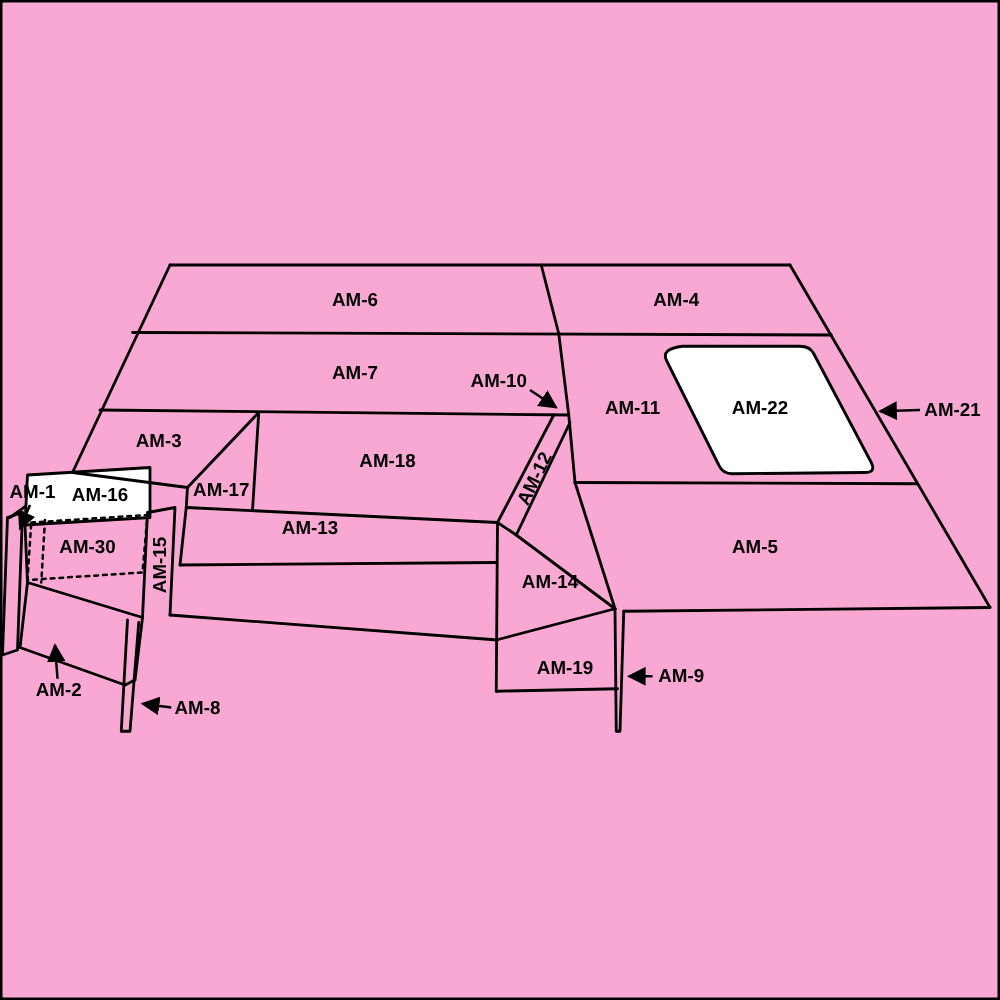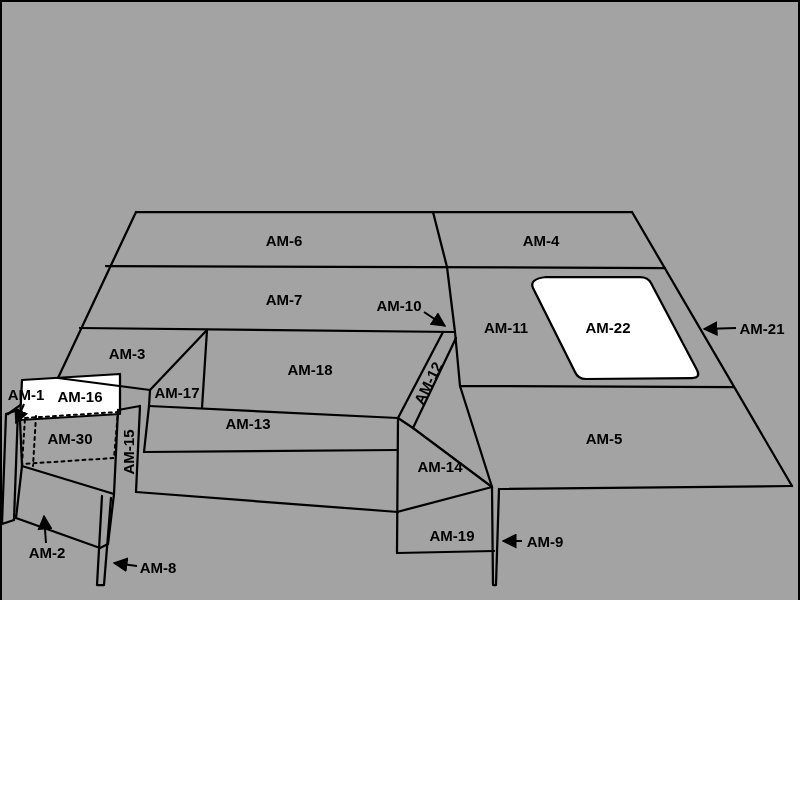--- a/index.html
+++ b/index.html
@@ -1,16 +1,16 @@
 <!DOCTYPE html>
 <html><head>
 <meta charset="utf-8">
 <style>
   html,body{margin:0;padding:0;background:#ffffff;}
-  .stage{width:800px;height:600px;position:relative;background:#a3a3a3;}
+  .stage{width:800px;height:800px;position:relative;background:#f9a8d4;}
   svg{display:block;}
   .ln{stroke:#000000;stroke-width:2.25;fill:none;stroke-linejoin:round;stroke-linecap:round;}
   .fillw{fill:#ffffff;}
   .dash{stroke:#000000;stroke-width:2;fill:none;stroke-dasharray:3 4;stroke-linecap:round;}
   .arrow{stroke:#000000;stroke-width:2;fill:none;}
   .lbl{font-family:"Liberation Sans",sans-serif;font-weight:bold;font-size:15px;fill:#000000;}
   .frame{fill:none;stroke:#000000;stroke-width:2;}
 </style>
 </head>
 <body>

